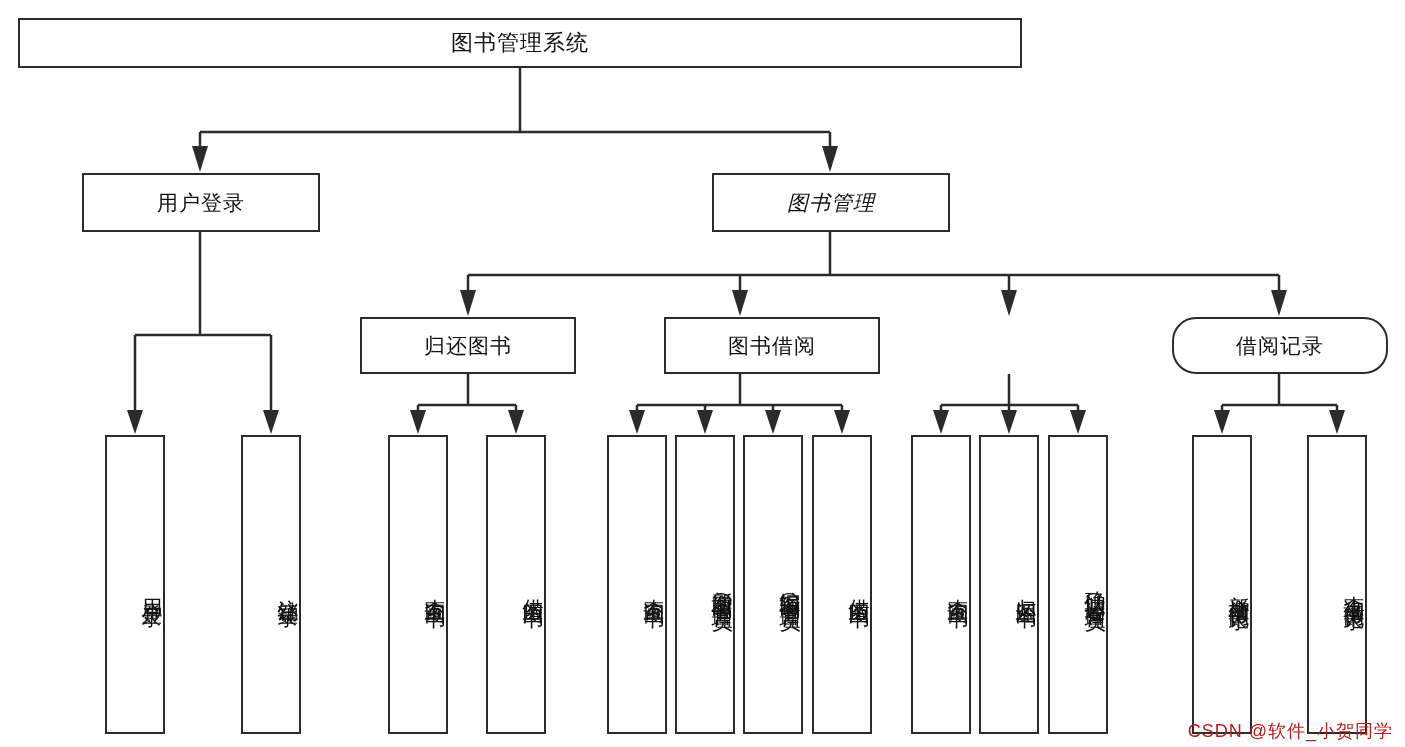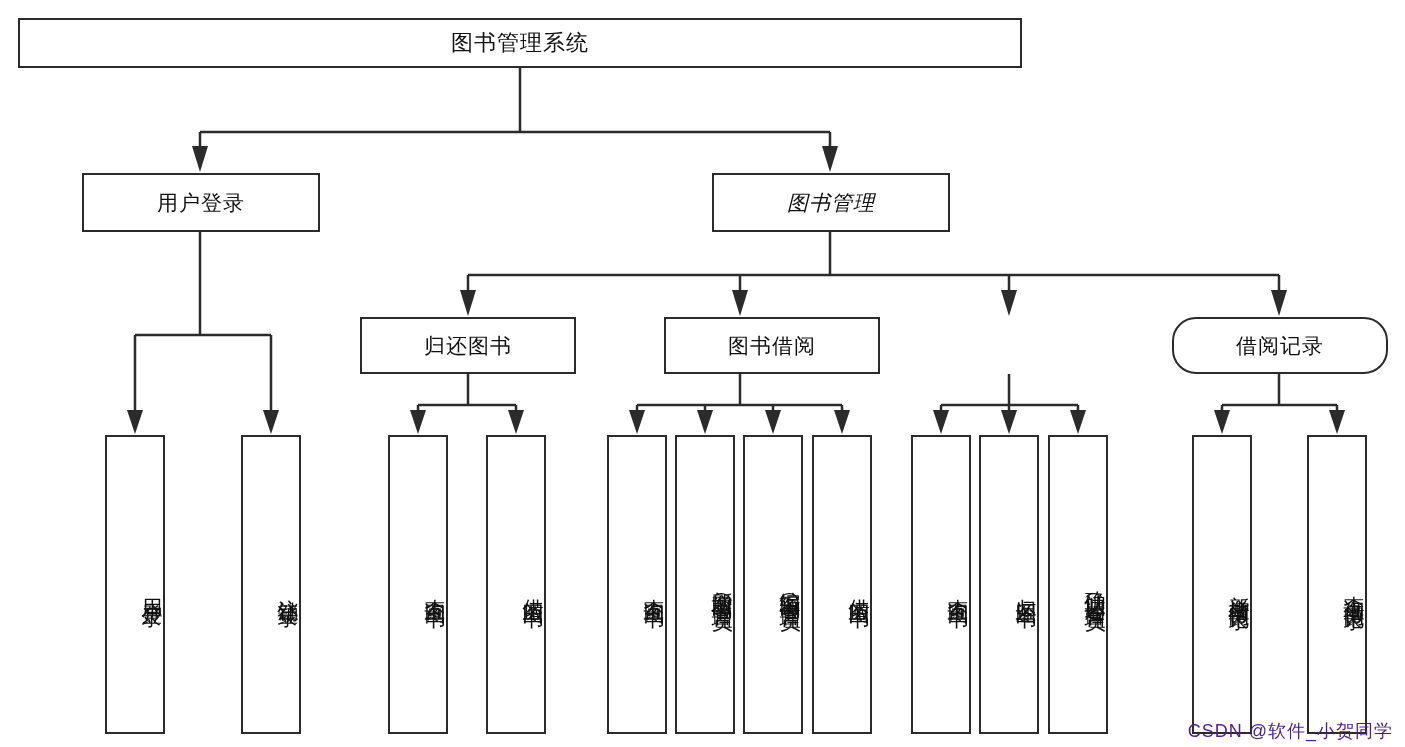--- a/index.html
+++ b/index.html
@@ -42,21 +42,21 @@
     font-size:21px;
     letter-spacing:3px;
     line-height:1;
     white-space:nowrap;
   }
   .node.leaf.top .lbl{ }
   .watermark{
     position:absolute;
     right:12px;
     bottom:4px;
-    color:#4c1d95;
+    color:#b91c1c;
     font-size:18px;
     letter-spacing:1px;
     white-space:nowrap;
   }
 </style>
 </head>
 <body>
 
 <div id="stage">
 

